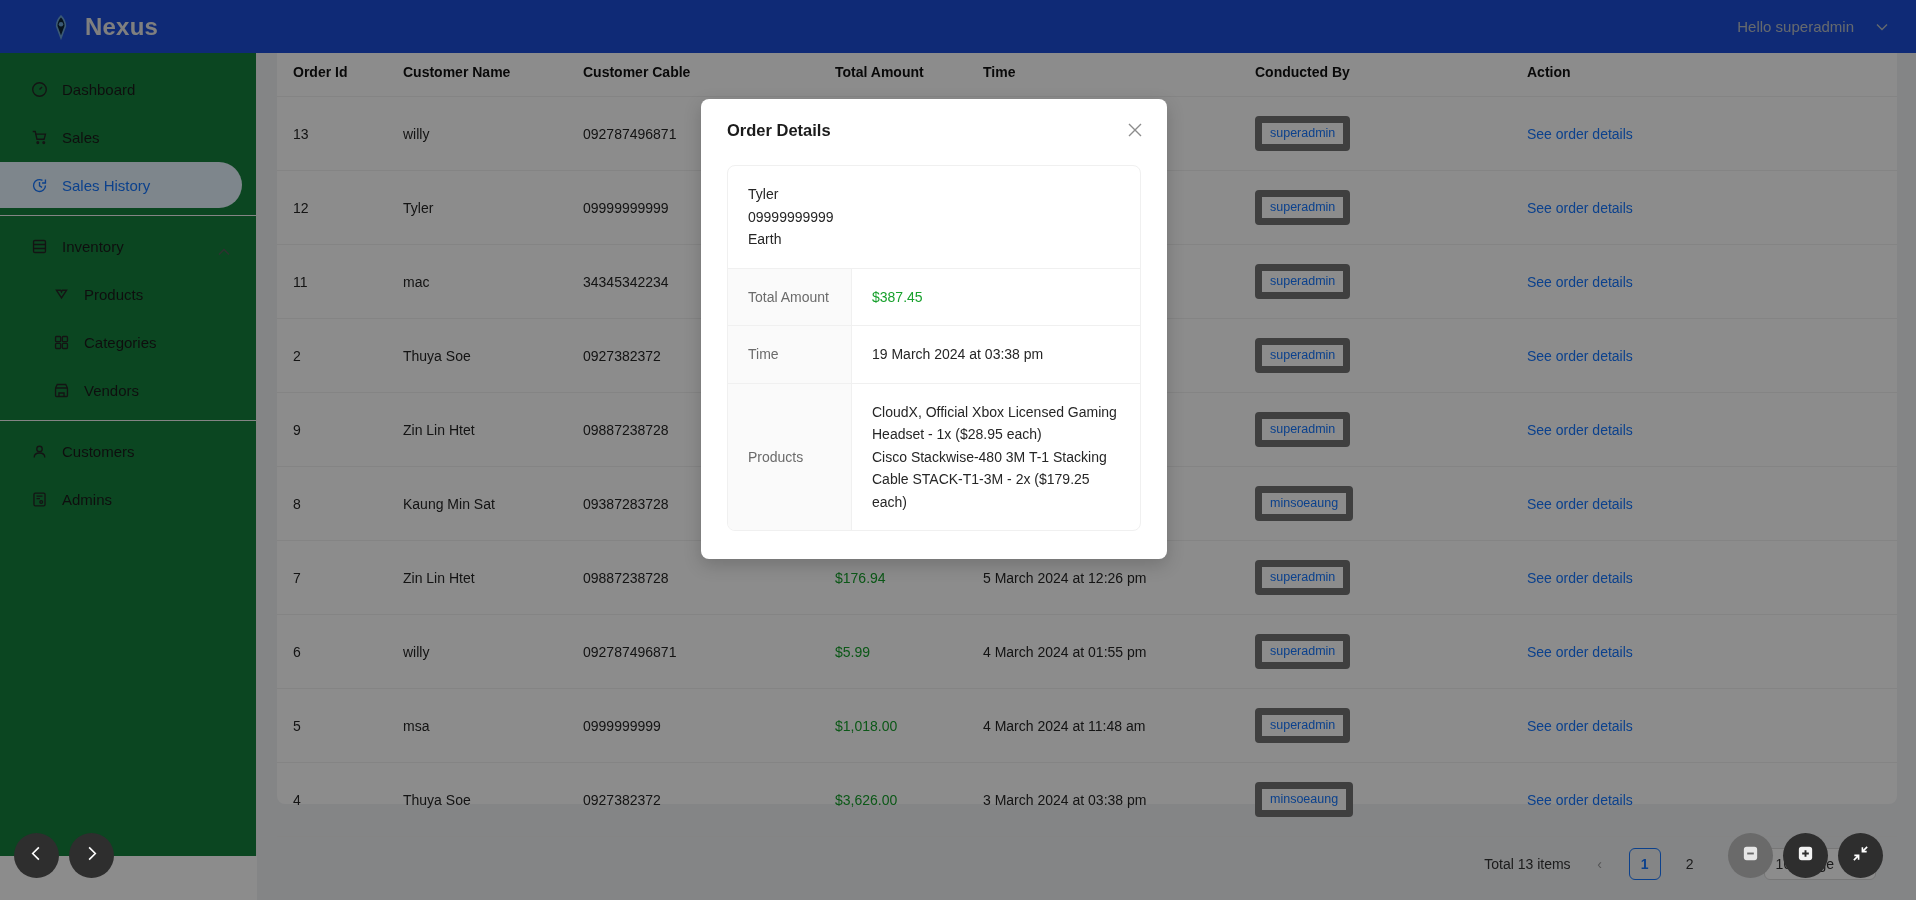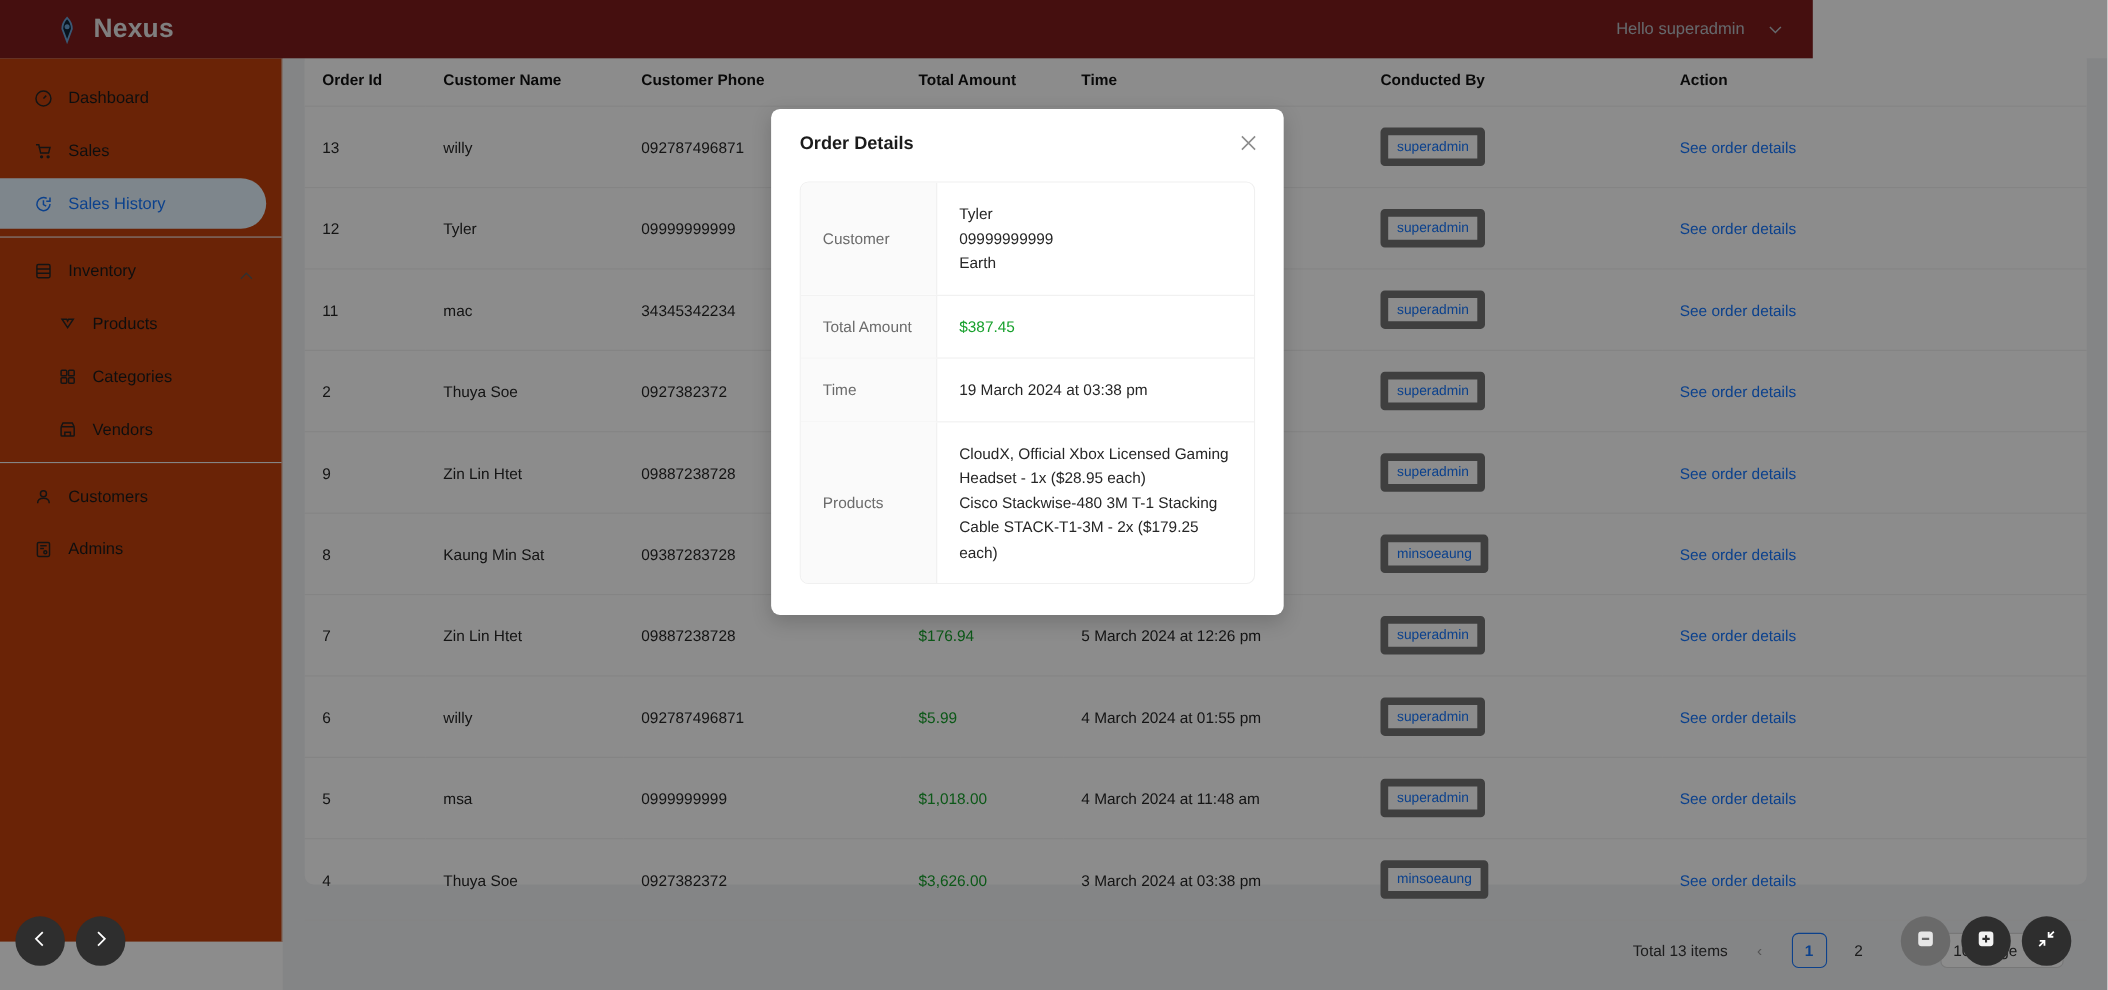--- a/index.html
+++ b/index.html
@@ -7,22 +7,22 @@
     width: 1916px; height: 900px;
     font-family: "Liberation Sans", sans-serif;
     overflow: hidden;
     background: #ffffff;
   }
   #app { position: relative; width: 1916px; height: 900px; }
 
   
   .topbar {
     position: absolute; top: 0; left: 0;
-    width: 1648px; height: 53px;
-    background: #7f1d1d;
+    width: 1916px; height: 53px;
+    background: #1d4ed8;
     display: flex; align-items: center;
     z-index: 5;
     text-align: center;
   }
   .brand { display: flex; align-items: center; gap: 11px; margin-left: 48px; }
   .brand-logo { width: 26px; height: 26px; display: block; }
   .brand-name {
     color: #e8e8e8; font-size: 24px; font-weight: bold;
     letter-spacing: .2px;
   }
@@ -30,21 +30,21 @@
     margin-left: auto; margin-right: 28px;
     display: flex; align-items: center; gap: 22px;
     color: #b9c0c7; font-size: 15px;
   }
   .chev-sm { width: 12px; height: 8px; display: block; }
 
   
   .sidebar {
     position: absolute; top: 53px; left: 0;
     width: 257px; height: 803px;
-    background: #c2410c;
+    background: #15803d;
     border-right: 1px solid #f0f0f0;
     padding-top: 11px;
     z-index: 3;
   }
   .nav-item {
     display: flex; align-items: center;
     height: 46px; margin: 2px 0;
     padding-left: 30px; gap: 13px;
     font-size: 15px; color: #1b1b1b;
     cursor: pointer;
@@ -313,21 +313,21 @@
     </div>
   </div>
 
   <div class="main">
     <div class="content-card">
       <table class="grid">
         <thead>
           <tr>
             <th class="c-id">Order Id</th>
             <th class="c-name">Customer Name</th>
-            <th class="c-phone">Customer Phone</th>
+            <th class="c-phone">Customer Cable</th>
             <th class="c-amt">Total Amount</th>
             <th class="c-time">Time</th>
             <th class="c-by">Conducted By</th>
             <th class="c-act">Action</th>
           </tr>
         </thead>
         <tbody id="tbody">
             <tr>
               <td class="c-id">13</td>
               <td class="c-name">willy</td>
@@ -443,21 +443,20 @@
 
   <div class="modal">
     <div class="modal-title">Order Details</div>
     <div class="modal-close">
       <svg viewBox="0 0 16 16" fill="none">
           <path d="M2 2 14 14M14 2 2 14" stroke="#8c8c8c" stroke-width="1.4"></path>
         </svg>
     </div>
     <div class="desc" id="modal-desc">
         <div class="desc-row">
-          <div class="desc-label">Customer</div>
           <div class="desc-val"><span>Tyler<br>09999999999<br>Earth</span></div>
         </div>
         <div class="desc-row">
           <div class="desc-label">Total Amount</div>
           <div class="desc-val"><span class="green">$387.45</span></div>
         </div>
         <div class="desc-row">
           <div class="desc-label">Time</div>
           <div class="desc-val"><span>19 March 2024 at 03:38 pm</span></div>
         </div>

